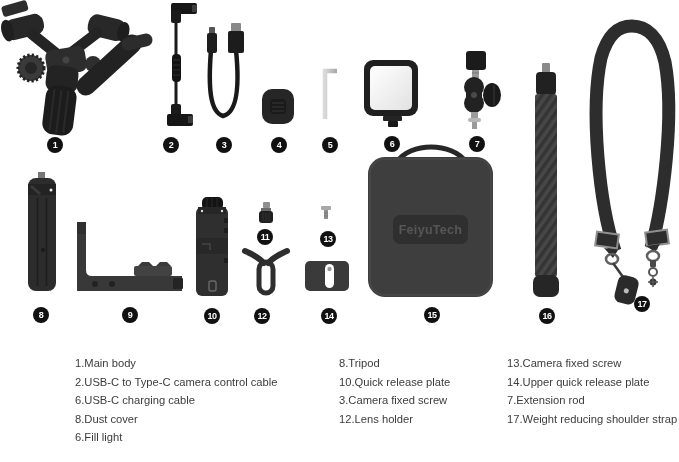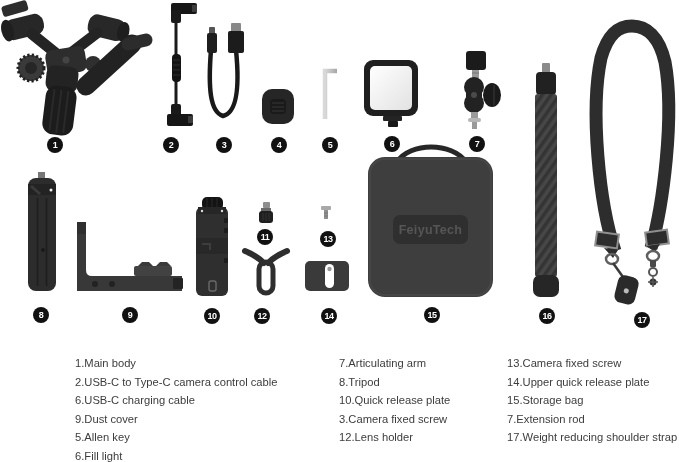--- a/index.html
+++ b/index.html
@@ -258,40 +258,37 @@
   <div class="badge" style="left:469px;top:136px">7</div>
   <div class="badge" style="left:33px;top:307px">8</div>
   <div class="badge" style="left:122px;top:307px">9</div>
   <div class="badge" style="left:204px;top:308px">10</div>
   <div class="badge" style="left:257px;top:229px">11</div>
   <div class="badge" style="left:254px;top:308px">12</div>
   <div class="badge" style="left:320px;top:231px">13</div>
   <div class="badge" style="left:321px;top:308px">14</div>
   <div class="badge" style="left:424px;top:307px">15</div>
   <div class="badge" style="left:539px;top:308px">16</div>
-  <div class="badge" style="left:634px;top:312px">17</div>
+  <div class="badge" style="left:634px;top:296px">17</div>
 
   <div>
     <div class="legend-col" style="left:75px">
       <div class="legend-line">1.Main body</div>
       <div class="legend-line">2.USB-C to Type-C camera control cable</div>
       <div class="legend-line">6.USB-C charging cable</div>
-      <div class="legend-line">9.Dust cover</div>
-      <div class="legend-line">5.Allen key</div>
+      <div class="legend-line">8.Dust cover</div>
       <div class="legend-line">6.Fill light</div>
     </div>
     <div class="legend-col" style="left:339px">
-      <div class="legend-line">7.Articulating arm</div>
       <div class="legend-line">8.Tripod</div>
       <div class="legend-line">10.Quick release plate</div>
       <div class="legend-line">3.Camera fixed screw</div>
       <div class="legend-line">12.Lens holder</div>
     </div>
     <div class="legend-col" style="left:507px">
       <div class="legend-line">13.Camera fixed screw</div>
       <div class="legend-line">14.Upper quick release plate</div>
-      <div class="legend-line">15.Storage bag</div>
       <div class="legend-line">7.Extension rod</div>
       <div class="legend-line">17.Weight reducing shoulder strap</div>
     </div>
   </div>
 
 </div>
 
 </body></html>

